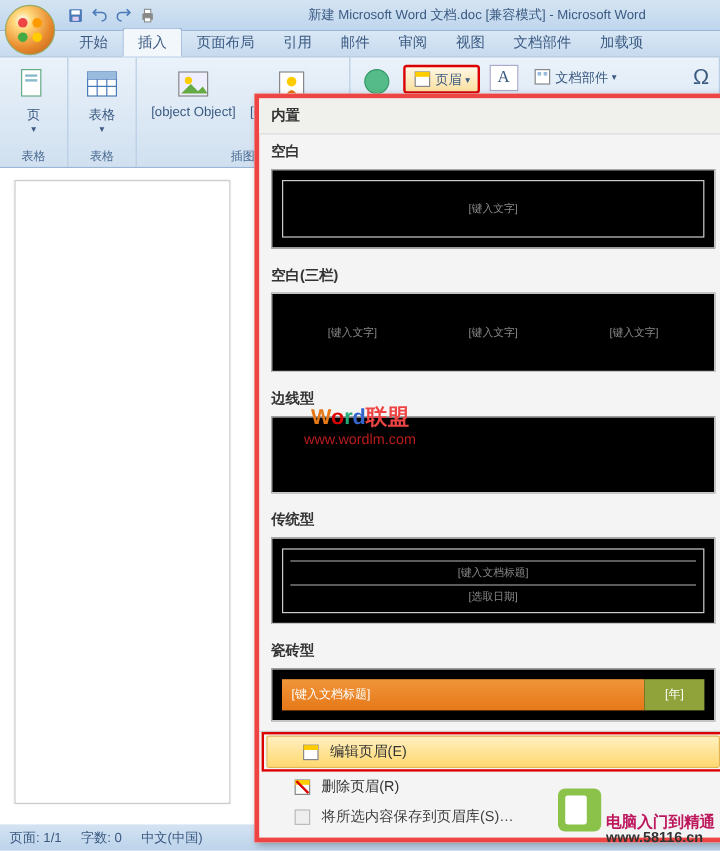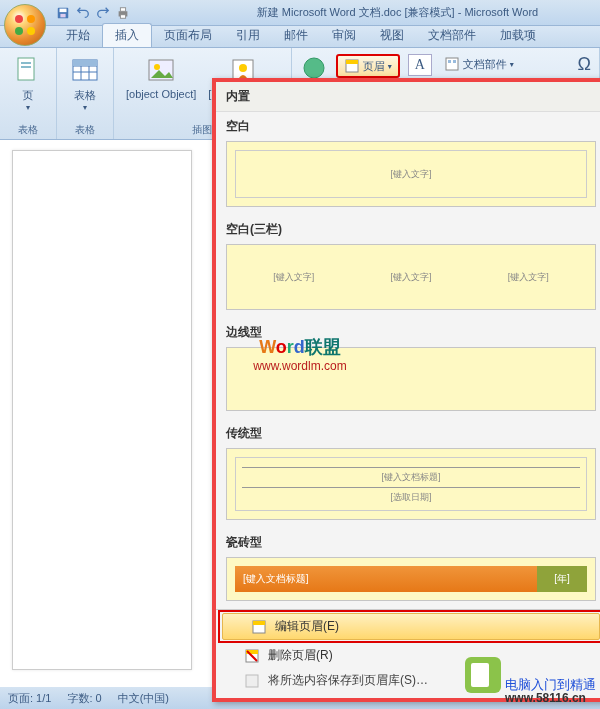--- a/index.html
+++ b/index.html
@@ -25,32 +25,32 @@
 .ribbon-btn .icn { width: 32px; height: 32px; margin-bottom: 2px; }
 .ribbon-row { display: flex; gap: 4px; }
 
 .header-btn-box { border: 2px solid #d00; display: inline-flex; align-items: center; background: linear-gradient(#fef7e4, #fbe0a0); border-radius: 3px; padding: 2px 6px; font-size: 11px; color: #3b5a82; gap: 3px; }
 .small-btn { display: inline-flex; align-items: center; font-size: 11px; color: #3b5a82; gap: 3px; padding: 2px 4px; }
 .doc-bg { position: absolute; left: 12px; top: 150px; width: 180px; height: 520px; background: #fff; border: 1px solid #ccc; box-shadow: 0 0 3px rgba(0,0,0,0.1); }
 
 .dropdown-panel { position: absolute; left: 212px; top: 78px; width: 398px; height: 624px; background: #f4f4f4; border: 4px solid #ef4444; box-shadow: 2px 2px 6px rgba(0,0,0,0.3); z-index: 20; }
 .dd-header { font-size: 12px; font-weight: bold; color: #333; padding: 6px 10px; background: #f0f0ec; border-bottom: 1px solid #ddd; }
 .dd-section-title { font-size: 12px; font-weight: bold; color: #333; padding: 6px 10px 4px; }
-.dd-preview { margin: 2px 10px 8px; background: #fef9c3; border: 1px solid #c5c5c5; padding: 8px; }
+.dd-preview { margin: 2px 10px 8px; background: #000000; border: 1px solid #c5c5c5; padding: 8px; }
 .dd-preview-inner { border: 1px solid #ccc; height: 48px; position: relative; display: flex; align-items: center; justify-content: center; font-size: 9px; color: #888; }
 .dd-preview-3col { display: flex; justify-content: space-around; align-items: center; height: 48px; }
 .dd-preview-3col span { font-size: 9px; color: #888; }
 
 .watermark { position: absolute; left: 50%; top: 335px; transform: translateX(-50%); text-align: center; z-index: 21; }
 .wm-line1 { font-size: 18px; font-weight: bold; }
 .wm-w { color: #e67817; }
 .wm-o { color: #d00; }
 .wm-r { color: #2a7; }
 .wm-d { color: #36c; }
-.wm-cn { color: #0f766e; text-align: center; }
+.wm-cn { color: #ef4444; text-align: center; }
 .wm-line2 { font-size: 12px; color: #b91c1c; }
 
 .trad-box { border: 1px solid #ccc; padding: 6px; text-align: center; font-size: 9px; color: #888; }
 .trad-box hr { border: none; border-top: 1px solid #999; margin: 3px 0; }
 
 .tile-box { display: flex; }
 .tile-main { flex: 1; background: linear-gradient(#f0953a, #e67817); color: #fff; font-size: 10px; padding: 6px 8px; }
 .tile-year { width: 50px; background: #8fa33a; color: #fff; font-size: 10px; padding: 6px; text-align: center; }
 
 .dd-footer { border-top: 1px solid #ccc; }
@@ -58,21 +58,21 @@
 .dd-menuitem.hover-highlight { background: linear-gradient(#fff0c0, #ffd86f); border: 1px solid #e6b64e; border-radius: 2px; margin: 1px 2px; }
 .dd-menuitem .mi-icon { width: 16px; height: 16px; }
 .red-box-footer { border: 2px solid #d00; margin: 0 2px; }
 
 .statusbar { position: absolute; left: 0; bottom: 0; width: 100%; height: 22px; background: linear-gradient(#d4e3f2, #bcd3eb); display: flex; align-items: center; font-size: 11px; color: #3b5a82; padding: 0 8px; gap: 16px; z-index: 5; }
 
 .site-logo { position: absolute; right: 4px; bottom: 4px; z-index: 30; display: flex; align-items: center; gap: 4px; }
 .site-icon { width: 36px; height: 36px; background: #8bc34a; border-radius: 6px; position: relative; }
 .site-icon::after { content: ''; position: absolute; left: 6px; top: 6px; width: 18px; height: 24px; background: #fff; border-radius: 2px; }
 .site-text { display: flex; flex-direction: column; line-height: 1.1; }
-.site-cn { font-size: 13px; font-weight: normal; color: #1d4ed8; margin-top: 32px; }
+.site-cn { font-size: 13px; font-weight: bold; color: #be185d; margin-top: 32px; }
 .site-url { font-size: 12px; font-weight: bold; color: #333; }
 
 svg { display: block; }
 </style>
 </head>
 <body>
 
 <div class="titlebar">
   <div class="qat">
     <span style="width:46px"></span>

